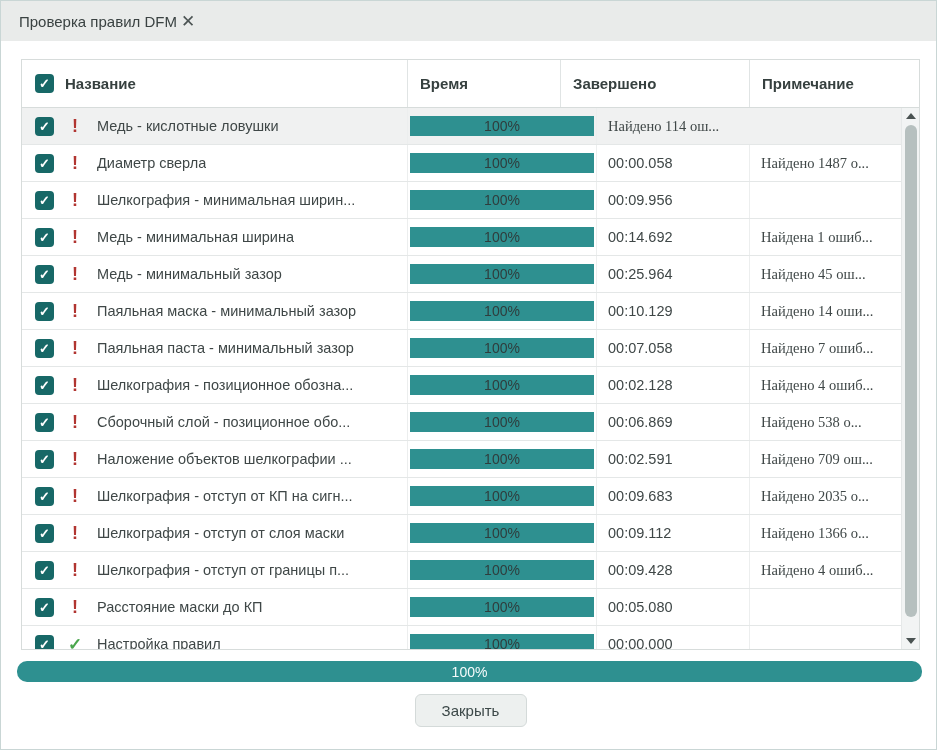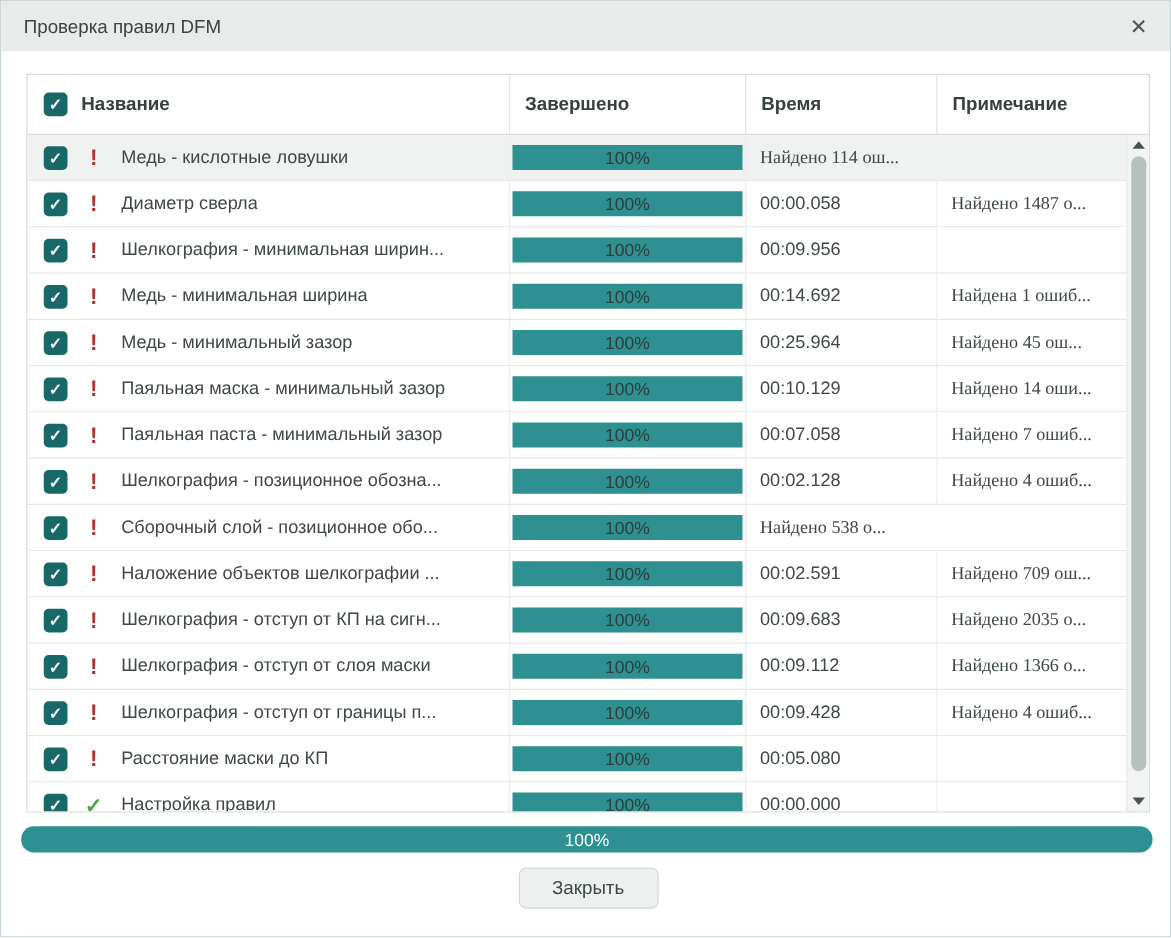--- a/index.html
+++ b/index.html
@@ -12,21 +12,21 @@
   .dialog {
     width: 937px; height: 750px;
     background: #ffffff;
     border: 1px solid #c9d6d5;
     display: flex; flex-direction: column;
   }
   
   .titlebar {
     height: 40px; flex: none;
     background: #e9ebea;
-    display: flex; align-items: center; justify-content: space-between;
+    display: flex; align-items: center; justify-content: flex-start;
     padding: 0 14px 0 18px;
   }
   .title { font-size: 15px; color: #3a4242; }
   .close-btn {
     font-size: 17px; color: #4c5454; cursor: pointer;
     line-height: 1; padding: 2px 4px;
   }
   
   .content { flex: 1; padding: 18px 16px 0 20px; display: flex; flex-direction: column; }
   .table {
@@ -138,25 +138,25 @@
 
   <div class="content">
 
     <div class="table">
 
       <div class="thead">
         <div class="th c-name">
           <span class="checkbox">✓</span>
           <span>Название</span>
         </div>
+        <div class="th c-time">
+          <span>Время</span>
+        </div>
         <div class="th c-prog">
           <span>Завершено</span>
-        </div>
-        <div class="th c-time">
-          <span>Время</span>
         </div>
         <div class="th c-note">
           <span>Примечание</span>
         </div>
       </div>
 
       <div class="tbody">
         <div class="rows" id="rows-container">
   <div class="row selected">
     <div class="cell cell-name">
@@ -280,20 +280,21 @@
     <div class="cell cell-name">
       <span class="checkbox">✓</span>
       <span class="status error">!</span>
       <span class="row-label">Сборочный слой - позиционное обо...</span>
     </div>
     <div class="cell cell-prog">
       <div class="bar">
         <span>100%</span>
       </div>
     </div>
+    <div class="cell cell-time">00:06.869</div>
     <div class="cell cell-note">Найдено 538 о...</div>
   </div>
 
   <div class="row">
     <div class="cell cell-name">
       <span class="checkbox">✓</span>
       <span class="status error">!</span>
       <span class="row-label">Наложение объектов шелкографии ...</span>
     </div>
     <div class="cell cell-prog">

